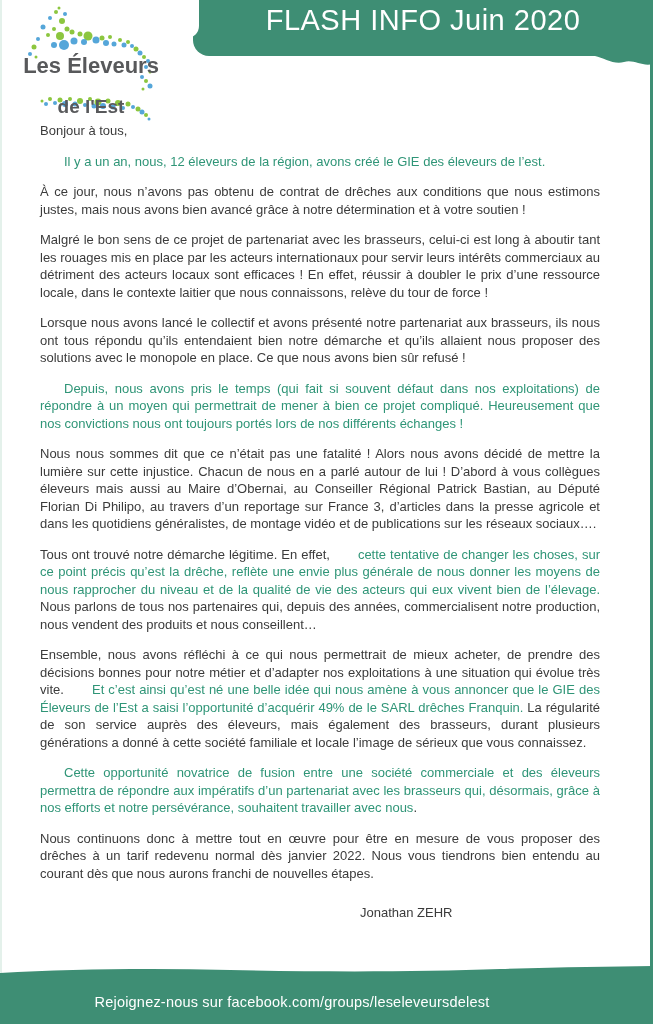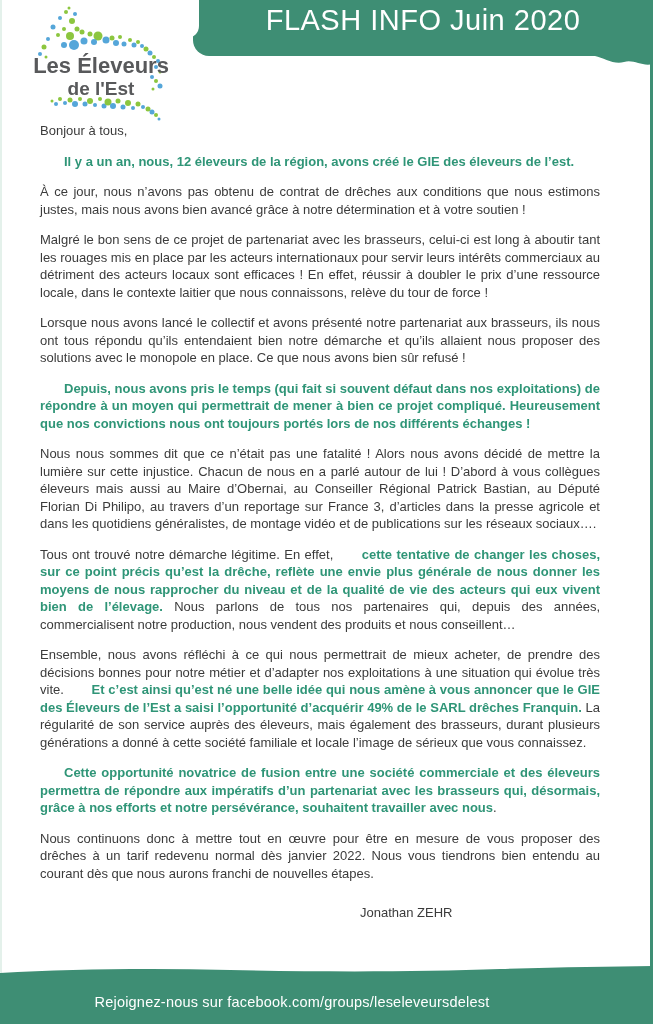--- a/index.html
+++ b/index.html
@@ -25,37 +25,37 @@
     background:#ffffff;border-bottom-right-radius:12px;
   }
   .banner-wave{position:absolute;right:0;top:55px;width:58px;height:13px;display:block;}
   .banner-title{
     position:absolute;left:193px;top:0;width:460px;height:40px;
     display:flex;align-items:center;justify-content:center;
     color:#ffffff;font-size:29px;letter-spacing:0.5px;
   }
 
   
-  .logo{position:absolute;left:20px;top:5px;width:160px;height:120px;}
+  .logo{position:absolute;left:10px;top:5px;width:160px;height:120px;}
   .logo-dots{position:absolute;left:0;top:0;}
   .logo-text{
     position:absolute;left:12px;top:50px;width:138px;
     text-align:center;color:#58595b;font-weight:bold;line-height:1.0;
   }
   .logo-line1{font-size:22px;display:block;}
-  .logo-line2{font-size:19px;display:block;margin-top:2px;}
+  .logo-line2{font-size:19px;display:block;margin-top:20px;}
 
   
   .content{
     position:absolute;left:40px;top:122px;width:572px;
     color:#3b3b3b;font-size:13px;line-height:17.5px;
   }
   .content p{margin:0 12px 13px 0;text-align:justify;}
   .content p.no-justify{text-align:left;}
-  .seg-green{color:#2f9577;font-weight:bold;padding-left:24px;}
+  .seg-green{color:#2f9577;font-weight:normal;padding-left:24px;}
 
   .signature{margin-top:22px;margin-left:320px;line-height:17.5px;}
   .signature div{white-space:nowrap;}
 
   
   .footer-wave{position:absolute;left:0;bottom:0;width:653px;height:60px;display:block;}
   .footer-text{
     position:absolute;left:0;bottom:14px;width:584px;text-align:center;
     color:#ffffff;font-size:14.5px;letter-spacing:0.2px;
   }

